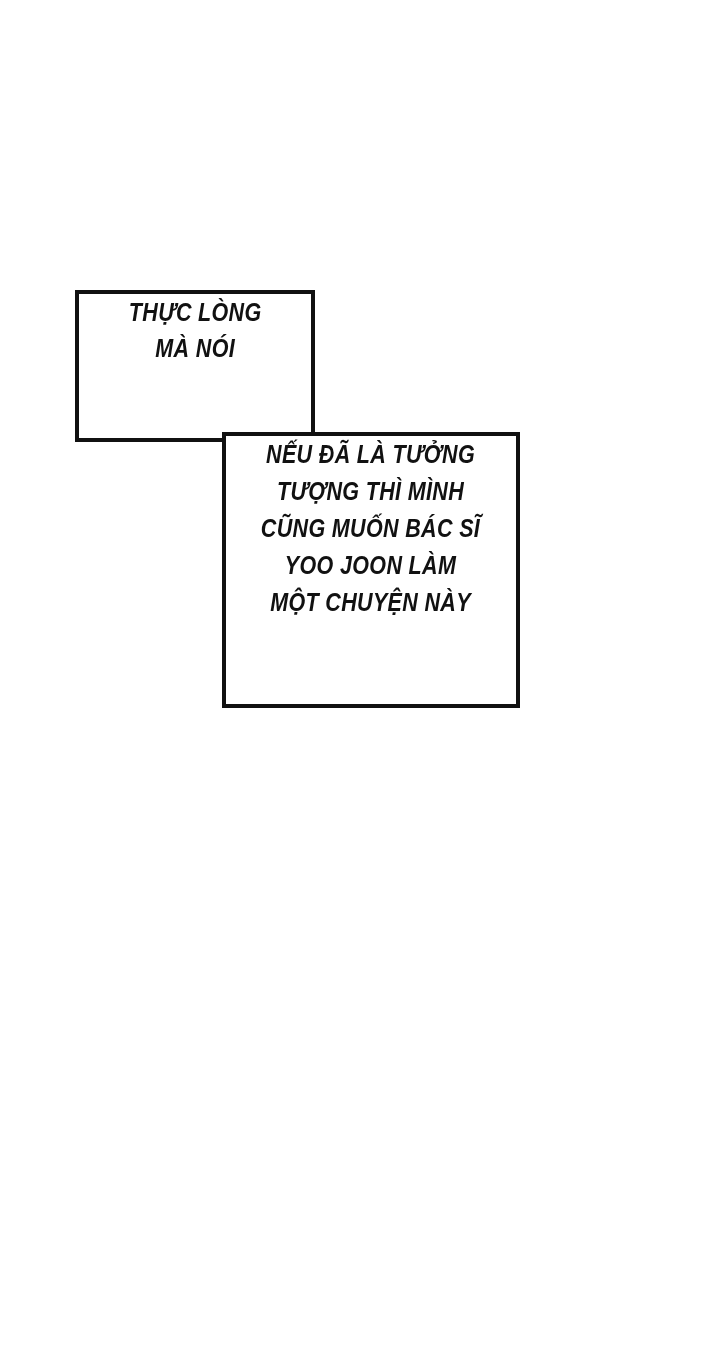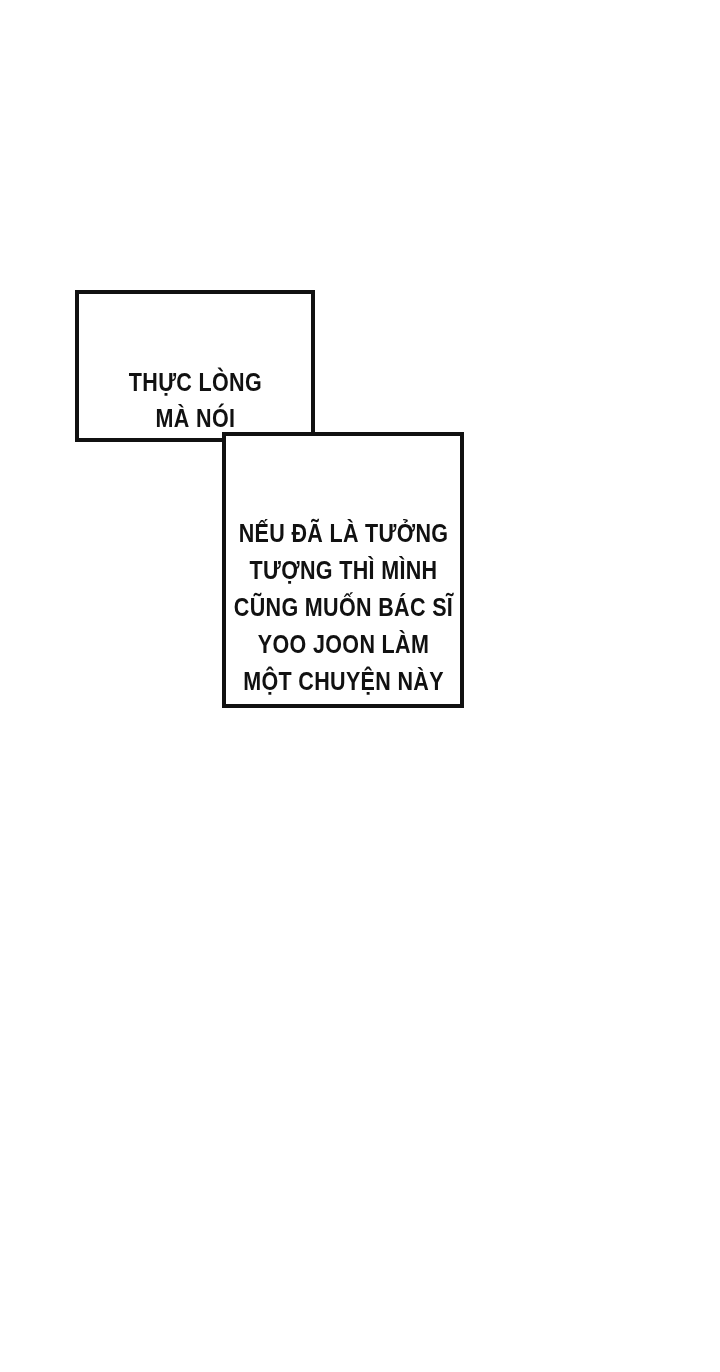--- a/index.html
+++ b/index.html
@@ -20,22 +20,23 @@
     height: 1372px;
     background: #ffffff;
   }
 
   
   .bubble {
     position: absolute;
     background: #ffffff;
     box-sizing: border-box;
     display: flex;
-    align-items: flex-end;
+    align-items: flex-start;
     justify-content: center;
+    font-style: italic;
   }
 
   .bubble-text {
     text-align: center;
     color: #111111;
     font-family: "Liberation Sans", sans-serif;
     font-weight: 700;
     text-transform: uppercase;
     letter-spacing: 0.4px;
     transform: scaleX(0.86);
@@ -55,21 +56,21 @@
   #bubble-1 .bubble-text {
     font-size: 25px;
     line-height: 36px;
     padding-bottom: 2px;
   }
 
   
   #bubble-2 {
     left: 222px;
     top: 432px;
-    width: 242px;
+    width: 298px;
     height: 276px;
     border: 4px solid #111111;
     z-index: 2;
   }
   #bubble-2 .bubble-text {
     font-size: 25px;
     line-height: 37px;
     padding-bottom: 4px;
   }
 </style>

